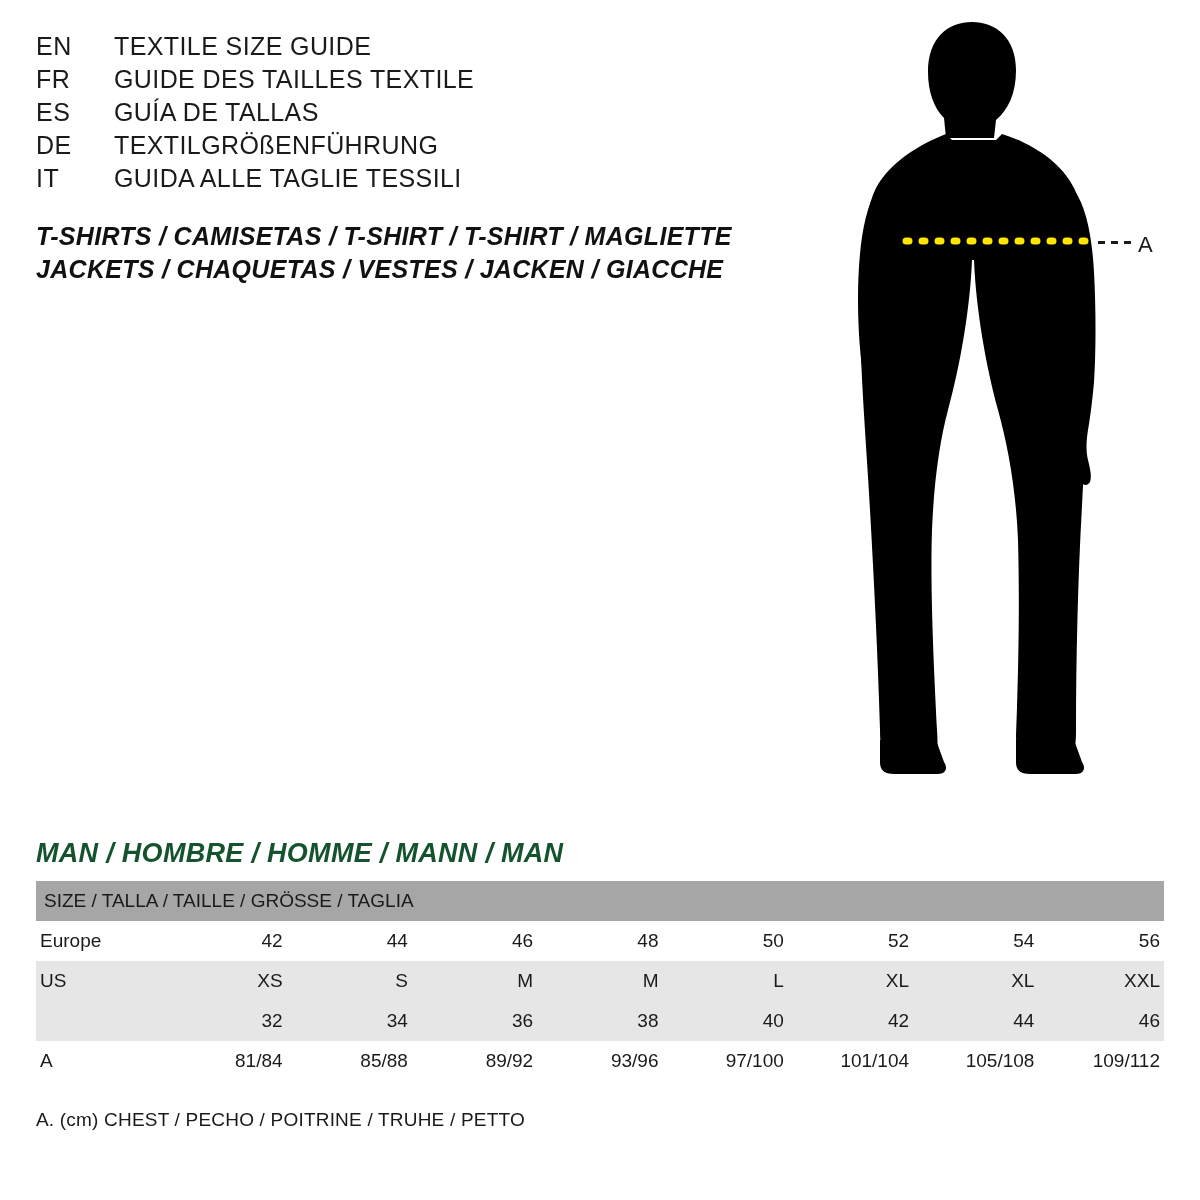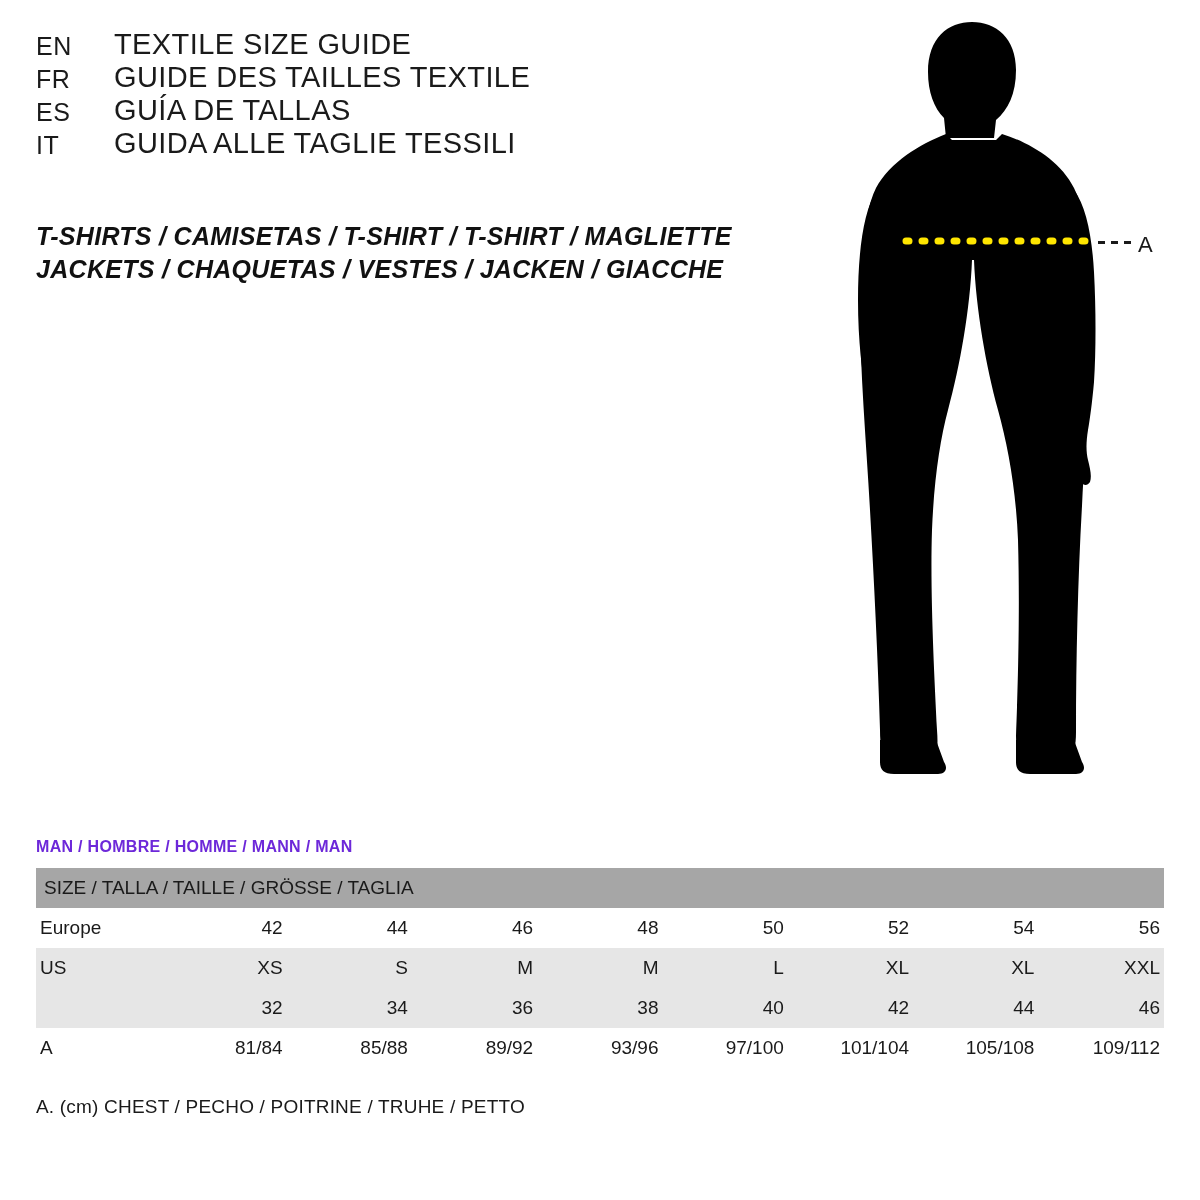--- a/index.html
+++ b/index.html
@@ -33,21 +33,21 @@
     align-items: flex-end;
     height: 33px;
   }
   .lang-code {
     width: 78px;
     font-size: 25px;
     letter-spacing: 0.5px;
     color: #1a1a1a;
   }
   .lang-text {
-    font-size: 29px;
+    font-size: 25px;
     letter-spacing: 0.4px;
     color: #1a1a1a;
     white-space: nowrap;
   }
 
   
   .category-block {
     position: absolute;
     left: 36px;
     top: 220px;
@@ -91,25 +91,26 @@
   }
 
   
   .table-section {
     position: absolute;
     left: 36px;
     top: 838px;
     width: 1128px;
   }
   .gender-title {
-    font-size: 16px;
+    font-size: 27px;
     font-weight: bold;
     letter-spacing: 0.3px;
-    color: #6d28d9;
+    color: #14532d;
     margin-bottom: 12px;
+    font-style: italic;
   }
   table.size-table {
     border-collapse: collapse;
     width: 1128px;
     table-layout: fixed;
   }
   table.size-table td {
     font-size: 19px;
     color: #1a1a1a;
     height: 32px;
@@ -156,20 +157,24 @@
       <span class="lang-code">EN</span>
       <span class="lang-text">TEXTILE SIZE GUIDE</span>
     </div>
     <div class="lang-row">
       <span class="lang-code">FR</span>
       <span class="lang-text">GUIDE DES TAILLES TEXTILE</span>
     </div>
     <div class="lang-row">
       <span class="lang-code">ES</span>
       <span class="lang-text">GUÍA DE TALLAS</span>
+    </div>
+    <div class="lang-row">
+      <span class="lang-code">DE</span>
+      <span class="lang-text">TEXTILGRÖßENFÜHRUNG</span>
     </div>
     <div class="lang-row">
       <span class="lang-code">IT</span>
       <span class="lang-text">GUIDA ALLE TAGLIE TESSILI</span>
     </div>
   </div>
 
   <div class="category-block">
     <div class="category-line">T-SHIRTS / CAMISETAS / T-SHIRT / T-SHIRT / MAGLIETTE</div>
     <div class="category-line">JACKETS / CHAQUETAS / VESTES / JACKEN / GIACCHE</div>

